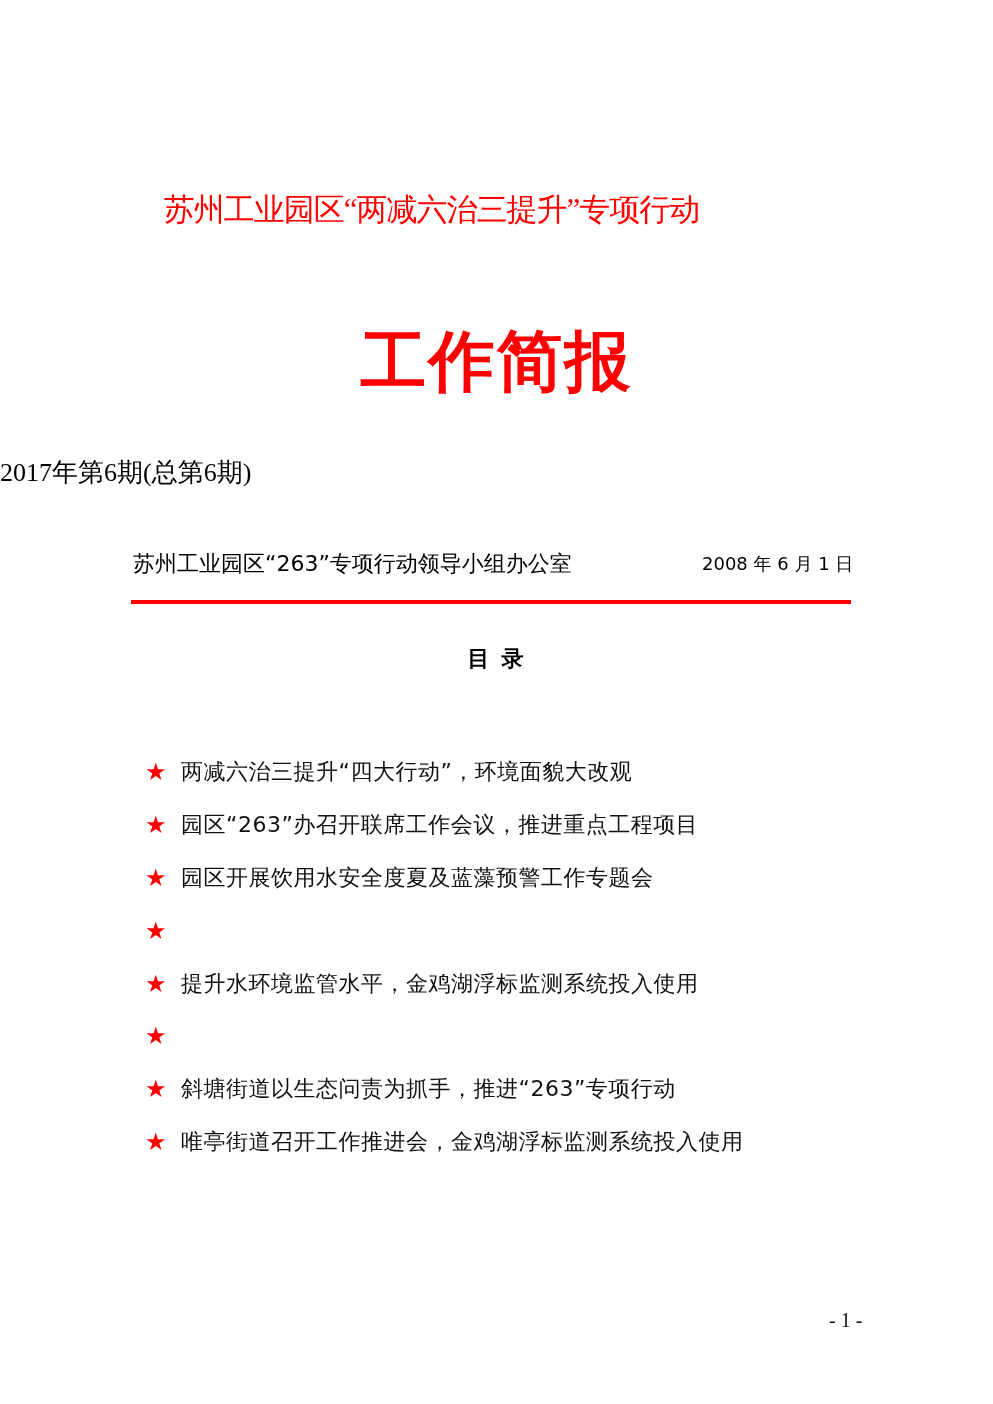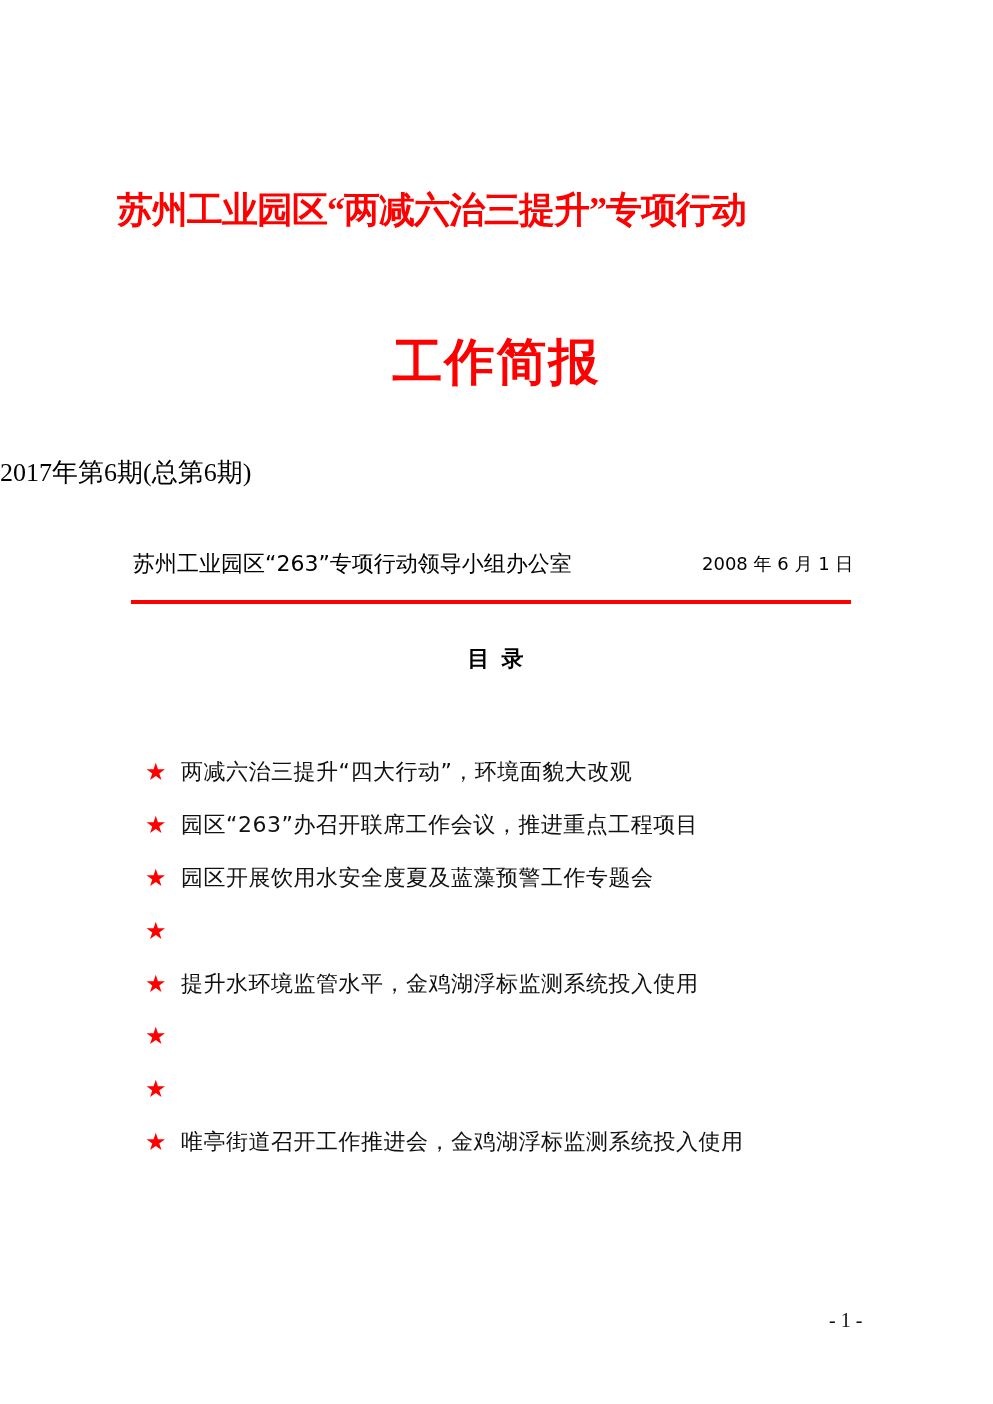--- a/index.html
+++ b/index.html
@@ -3,26 +3,26 @@
   <meta charset="utf-8">
   <style>
     html, body { margin: 0; padding: 0; background: #ffffff; }
     body { width: 993px; height: 1404px; position: relative; overflow: hidden; }
     .page { position: absolute; left: 0; top: 0; width: 993px; height: 1404px; background: #fff; }
     .serif { font-family: "Liberation Serif", "DejaVu Serif", serif; }
     .sans { font-family: "DejaVu Sans", "Liberation Sans", sans-serif; }
 
     .header-title {
       position: absolute; left: 0; width: 863px; top: 186px;
-      text-align: center; color: #ff0000; font-size: 36px; font-weight: bold;
+      text-align: center; color: #ff0000; font-size: 31px; font-weight: normal;
       letter-spacing: -1px; line-height: 48px;
     }
     .main-title {
       position: absolute; left: 0; width: 993px; top: 322px;
-      text-align: center; color: #ff0000; font-size: 50px; font-weight: bold;
+      text-align: center; color: #ff0000; font-size: 66px; font-weight: bold;
       letter-spacing: 2px; line-height: 80px;
     }
     .issue {
       position: absolute; left: 0; width: 852px; top: 455px;
       color: #000; font-size: 26px; line-height: 36px;
     }
     .issuer {
       position: absolute; left: 133px; top: 551px; color: #000;
       font-size: 22px; line-height: 26px;
     }
@@ -87,20 +87,21 @@
     </li>
     <li class="toc-item">
       <span class="star">★</span>
       <span class="toc-text sans">提升水环境监管水平，金鸡湖浮标监测系统投入使用</span>
     </li>
     <li class="toc-item">
       <span class="star">★</span>
     </li>
     <li class="toc-item">
       <span class="star">★</span>
+      <span class="toc-text sans">斜塘街道以生态问责为抓手，推进“263”专项行动</span>
     </li>
     <li class="toc-item">
       <span class="star">★</span>
       <span class="toc-text sans">唯亭街道召开工作推进会，金鸡湖浮标监测系统投入使用</span>
     </li>
   </ul>
 
   <div class="page-number serif">- 1 -</div>
 </div>
 

